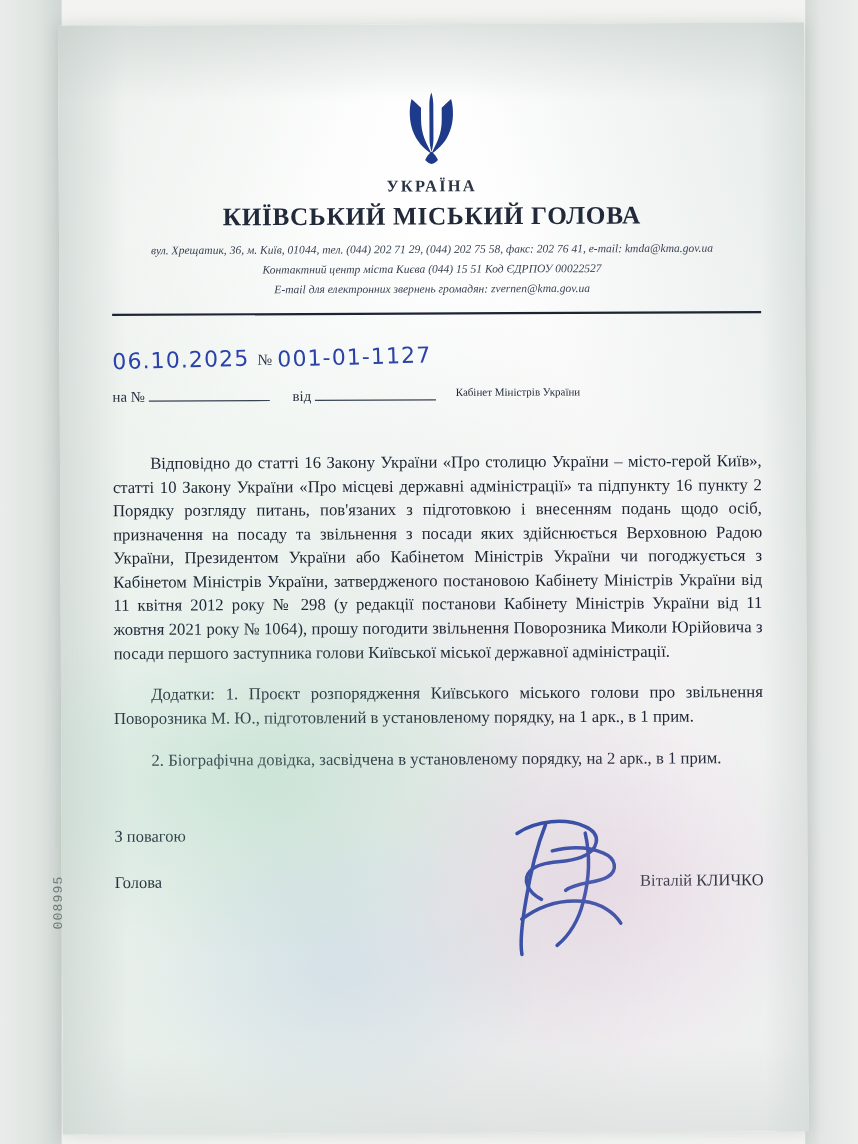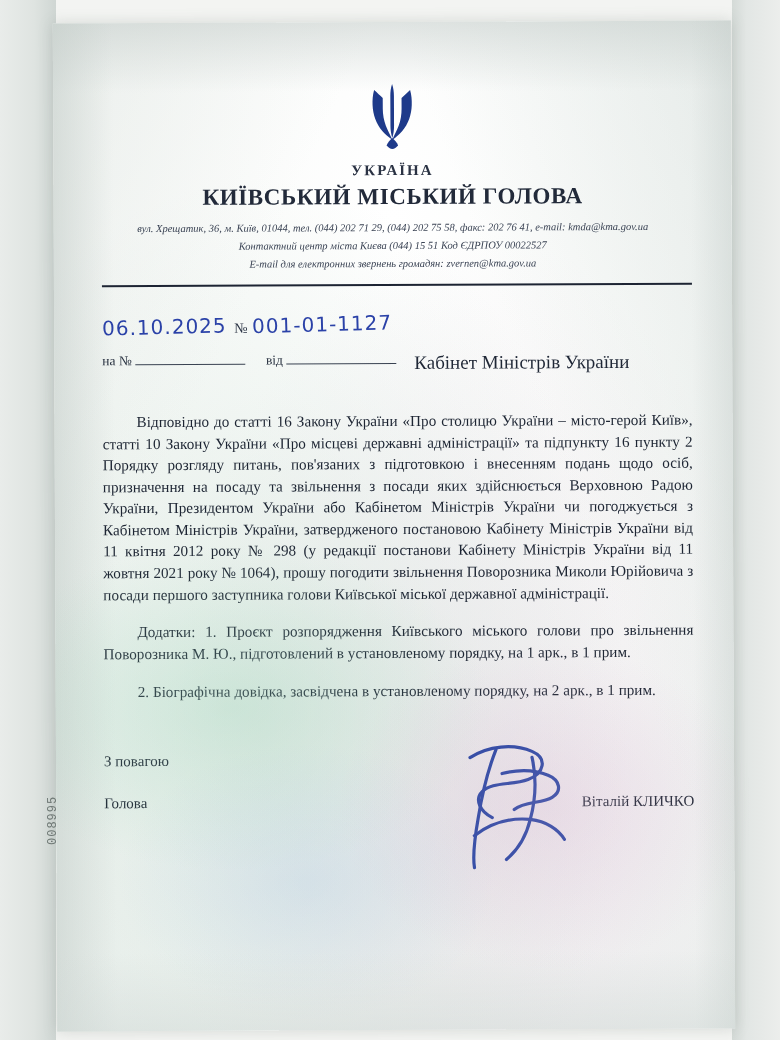--- a/index.html
+++ b/index.html
@@ -187,21 +187,21 @@
     display: inline-block;
     border-bottom: 1px solid #3a4352;
     height: 11px;
     vertical-align: baseline;
   }
 
   #addressee {
     position: absolute;
     left: 360px;
     top: 330px;
-    font-size: 19px;
+    font-size: 10px;
     color: #1f2736;
   }
 
   .para {
     position: absolute;
     left: 48px;
     width: 590px;
     font-size: 15.2px;
     line-height: 1.42;
     color: #1d2533;

